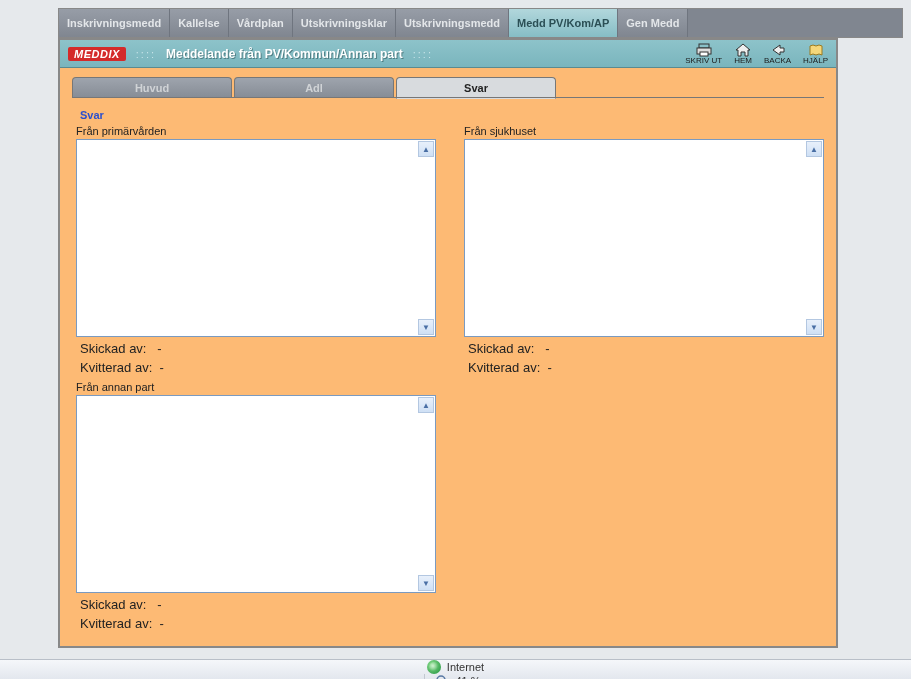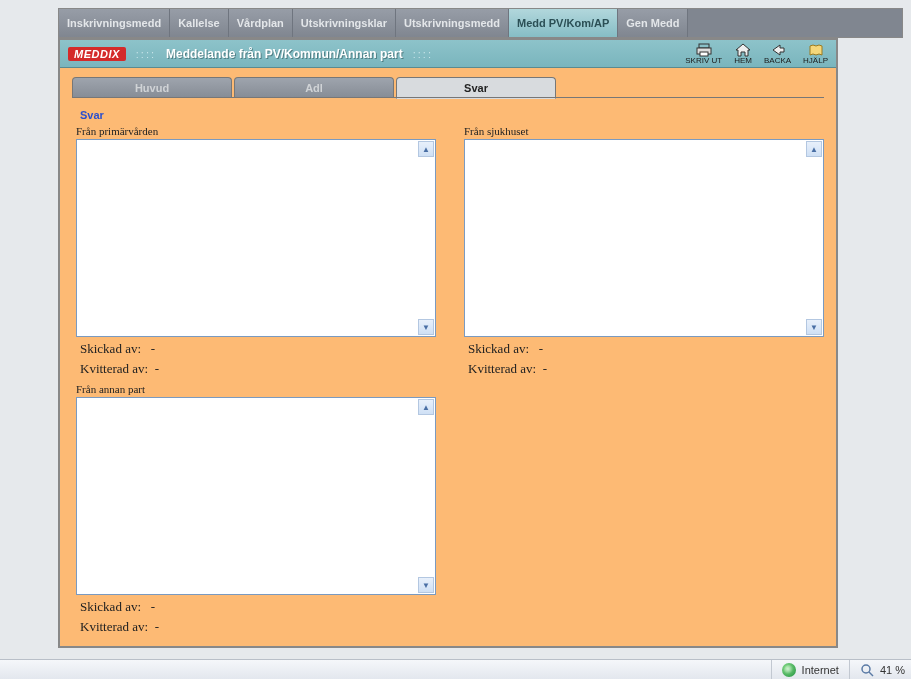--- a/index.html
+++ b/index.html
@@ -125,21 +125,21 @@
   .section-title {
     color: #2a4fce;
     font-weight: bold;
     font-size: 11px;
     margin: 4px 0 2px 4px;
   }
   .cols {
     display: flex;
     gap: 28px;
   }
-  .col { flex: 1; font-family: Liberation Serif, serif; }
+  .col { flex: 1; }
   .field-label {
     font-size: 11px;
     color: #222;
     margin: 2px 0 2px 0;
   }
   .textbox {
     width: 360px;
     height: 198px;
     border: 1px solid #7a9ac0;
     background: #fff;
@@ -171,20 +171,21 @@
     left: 0;
     right: 0;
     bottom: 0;
     height: 20px;
     background: linear-gradient(#f5f7fa,#e3e7ee);
     border-top: 1px solid #b9bfc8;
     display: flex;
     align-items: center;
     font-size: 11px;
     color: #333;
+    flex-direction: column;
   }
   .status-spacer { flex: 1; border-right: 1px solid #c2c8d1; height: 100%; }
   .status-seg {
     display: flex;
     align-items: center;
     gap: 6px;
     padding: 0 10px;
     height: 100%;
   }
   .globe {

